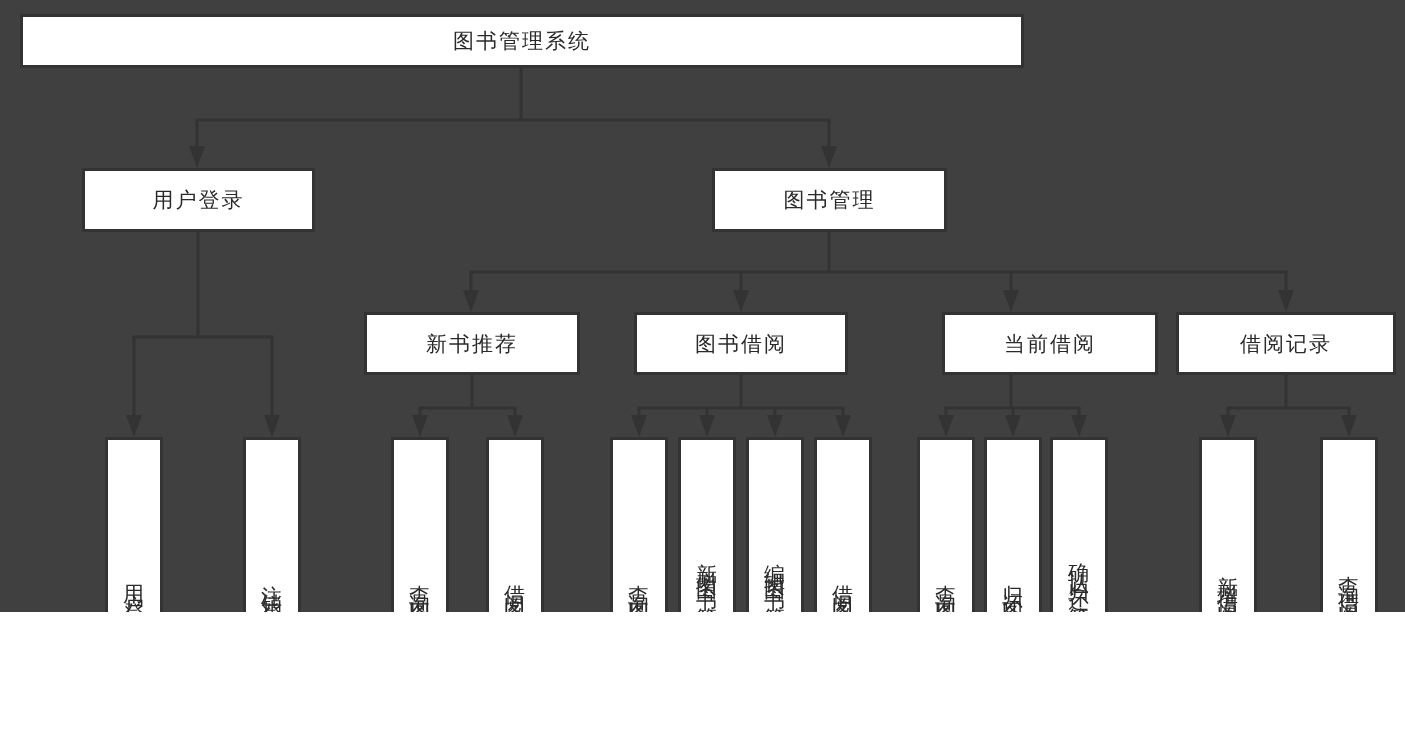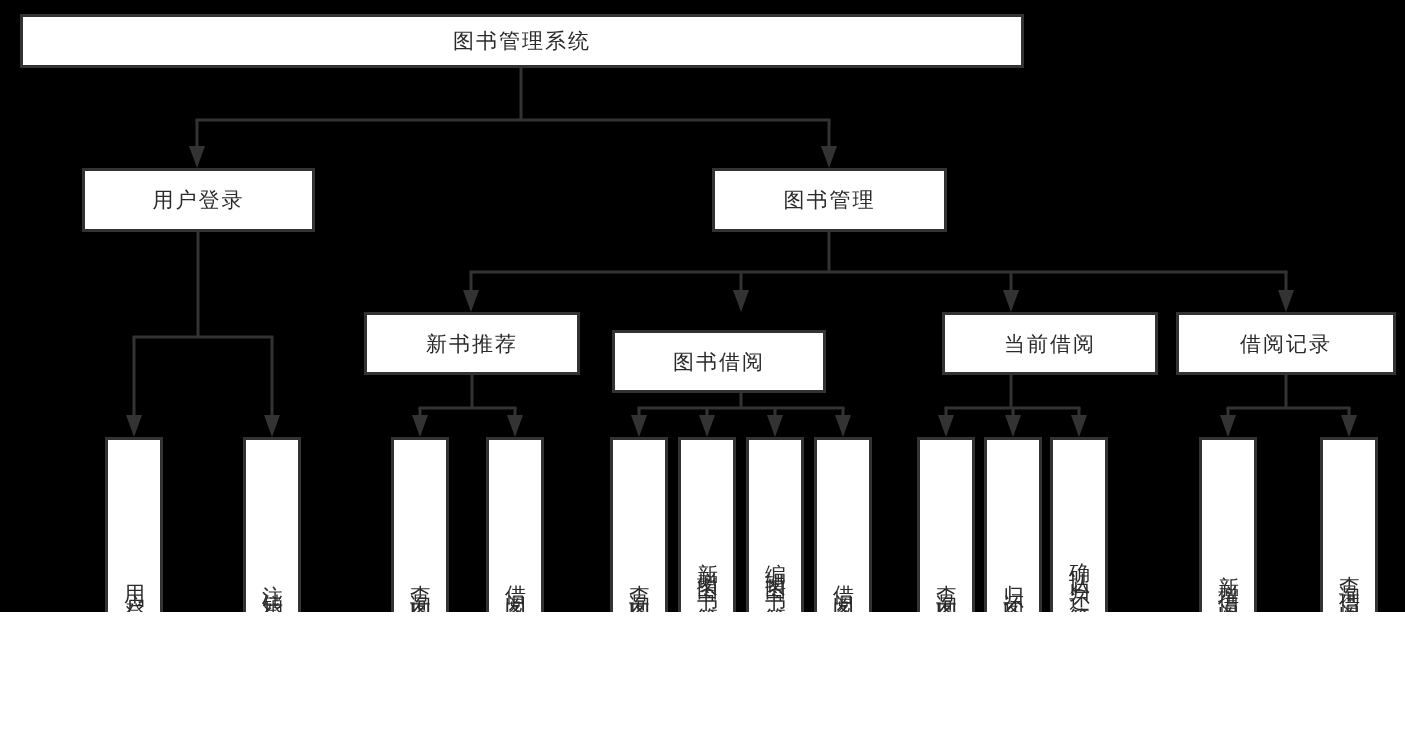--- a/index.html
+++ b/index.html
@@ -1,22 +1,22 @@
 <!DOCTYPE html>
 <html><head>
 <meta charset="utf-8">
 <style>
   html, body { margin: 0; padding: 0; background: #ffffff; }
   #canvas {
     position: relative;
     width: 1405px;
     height: 612px;
-    background: #000000;
+    background: #404040;
     overflow: hidden;
-    font-family: Liberation Serif, serif;
+    font-family: Liberation Sans, sans-serif;
   }
   #connectors {
     position: absolute;
     left: 0; top: 0;
     width: 1405px; height: 747px;
     pointer-events: none;
   }
   .hbox {
     position: absolute;
     box-sizing: border-box;
@@ -117,21 +117,21 @@
       <line x1="1349" y1="408" x2="1349" y2="421" stroke="#333333" stroke-width="3"></line>
       <polygon points="1341,415 1357,415 1349,437" fill="#333333"></polygon>
     </svg>
 
   <div class="hbox" style="left:20px; top:14px; width:1004px; height:54px;">图书管理系统</div>
 
   <div class="hbox" style="left:82px; top:168px; width:233px; height:64px;">用户登录</div>
   <div class="hbox" style="left:364px; top:312px; width:216px; height:63px;">新书推荐</div>
 
   <div class="hbox" style="left:712px; top:168px; width:235px; height:64px;">图书管理</div>
-  <div class="hbox" style="left:612px; top:312px; width:214px; height:63px;margin-top:18px;">图书借阅</div>
+  <div class="hbox" style="left:634px; top:312px; width:214px; height:63px;">图书借阅</div>
   <div class="hbox" style="left:942px; top:312px; width:216px; height:63px;">当前借阅</div>
   <div class="hbox" style="left:1176px; top:312px; width:220px; height:63px;">借阅记录</div>
 
   <div class="vbox" style="left:105px; top:437px; width:58px; height:298px;">用户登录</div>
   <div class="vbox" style="left:243px; top:437px; width:58px; height:298px;">注销登录</div>
 
   <div class="vbox" style="left:391px; top:437px; width:58px; height:298px;">查询图书</div>
   <div class="vbox" style="left:486px; top:437px; width:58px; height:298px;">借阅图书</div>
 
   <div class="vbox" style="left:610px; top:437px; width:58px; height:298px;">查询图书</div>

